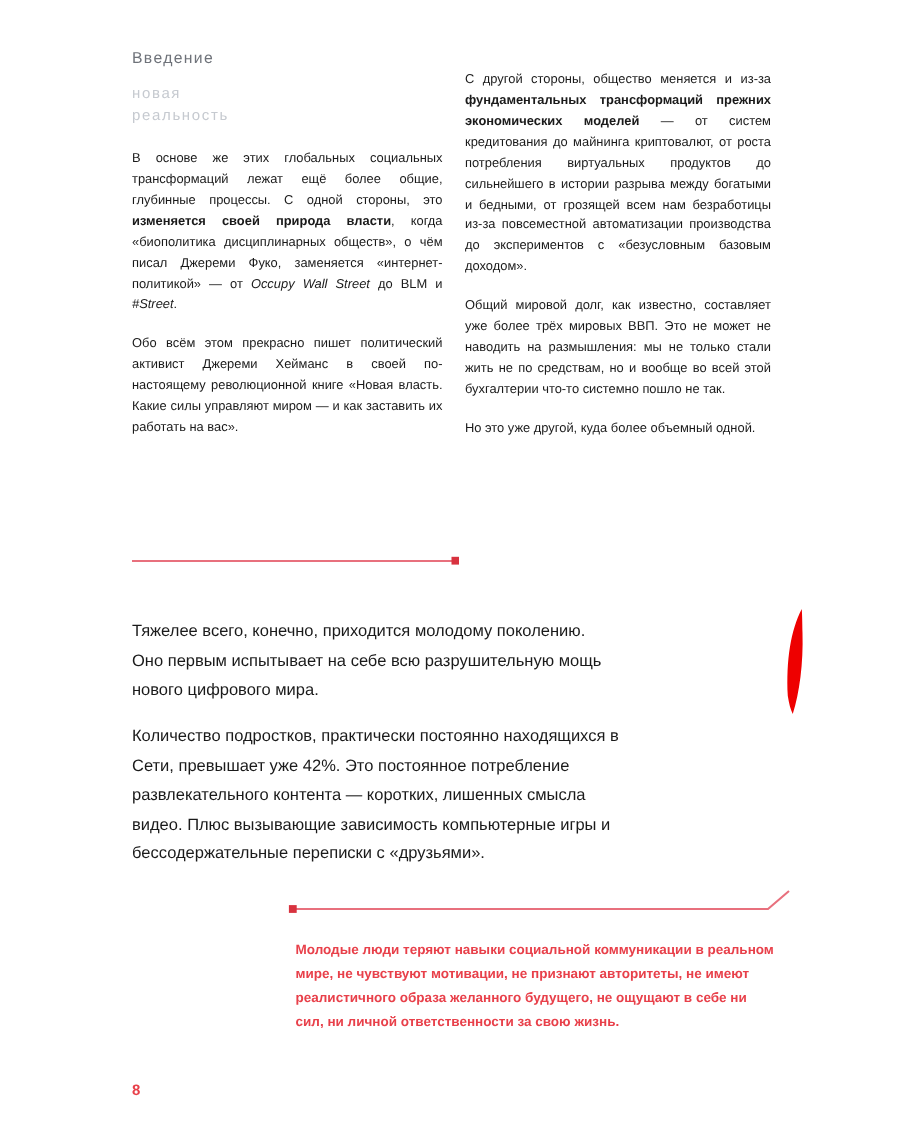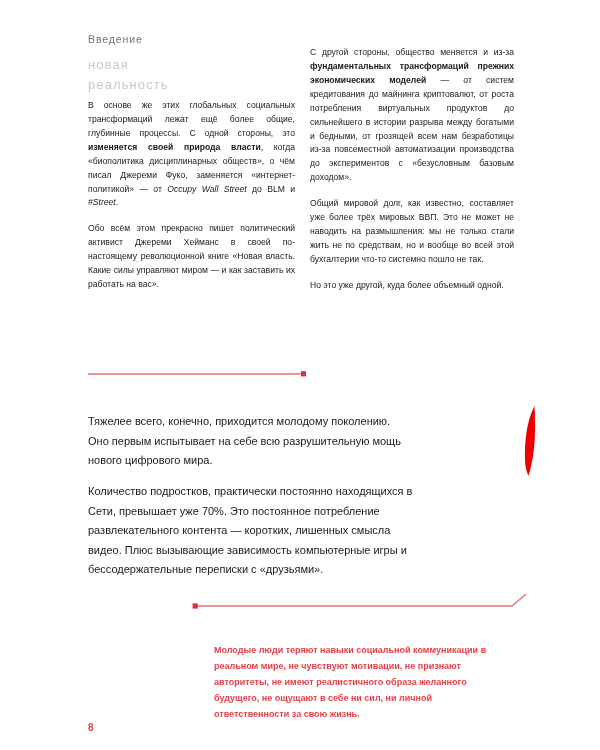--- a/index.html
+++ b/index.html
@@ -30,21 +30,21 @@
   }
   .runhead-title {
     font-size: 10.5px;
     letter-spacing: 0.9px;
     color: #6f737a;
     font-weight: 400;
     line-height: 1.2;
   }
   .runhead-sub {
     margin-top: 9px;
-    font-size: 13px;
+    font-size: 10px;
     letter-spacing: 1.1px;
     color: #c6cad0;
     line-height: 1.55;
     font-weight: 400;
     text-transform: lowercase;
   }
 
   
   .col {
     position: absolute;
@@ -90,21 +90,21 @@
     position: absolute;
     left: 197px;
     top: 625px;
     width: 320px;
     font-size: 9px;
     line-height: 1.78;
     color: #e8404a;
     font-weight: 600;
     text-align: left;
   }
-  .callout p { margin: 17px; }
+  .callout p { margin: 0; }
 
   
   .rule-one {
     position: absolute;
     left: 88px;
     top: 366px;
     width: 218px;
     height: 16px;
   }
   .rule-two {
@@ -177,21 +177,21 @@
   <div class="crescent">
     <svg width="20" height="70" viewBox="0 0 20 70" xmlns="http://www.w3.org/2000/svg">
       <path d="M13.5 0 C6.2 14, 3.0 34, 4.2 58 C5.0 63, 6.0 67, 7.5 70 C12.0 56, 14.6 36, 14.0 16 C13.9 9, 13.8 4, 13.5 0 Z" fill="#ee0000"></path>
     </svg>
   </div>
 
   <div class="wide wide-a">
     <p>Тяжелее всего, конечно, приходится молодому поколению. Оно первым испытывает на себе всю разрушительную мощь нового цифрового мира.</p>
   </div>
   <div class="wide wide-b">
-    <p>Количество подростков, практически постоянно находящихся в Сети, превышает уже 70%. Это постоянное потребление развлекательного контента — коротких, лишенных смысла видео. Плюс вызывающие зависимость компьютерные игры и бессодержательные переписки с «друзьями».</p>
+    <p>Количество подростков, практически постоянно находящихся в Сети, превышает уже 42%. Это постоянное потребление развлекательного контента — коротких, лишенных смысла видео. Плюс вызывающие зависимость компьютерные игры и бессодержательные переписки с «друзьями».</p>
   </div>
 
   <div class="callout">
     <p>Молодые люди теряют навыки социальной коммуникации в реальном мире, не чувствуют мотивации, не признают авторитеты, не имеют реалистичного образа желанного будущего, не ощущают в себе ни сил, ни личной ответственности за свою жизнь.</p>
   </div>
 
   <div class="folio">8</div>
 
 </div>
 

